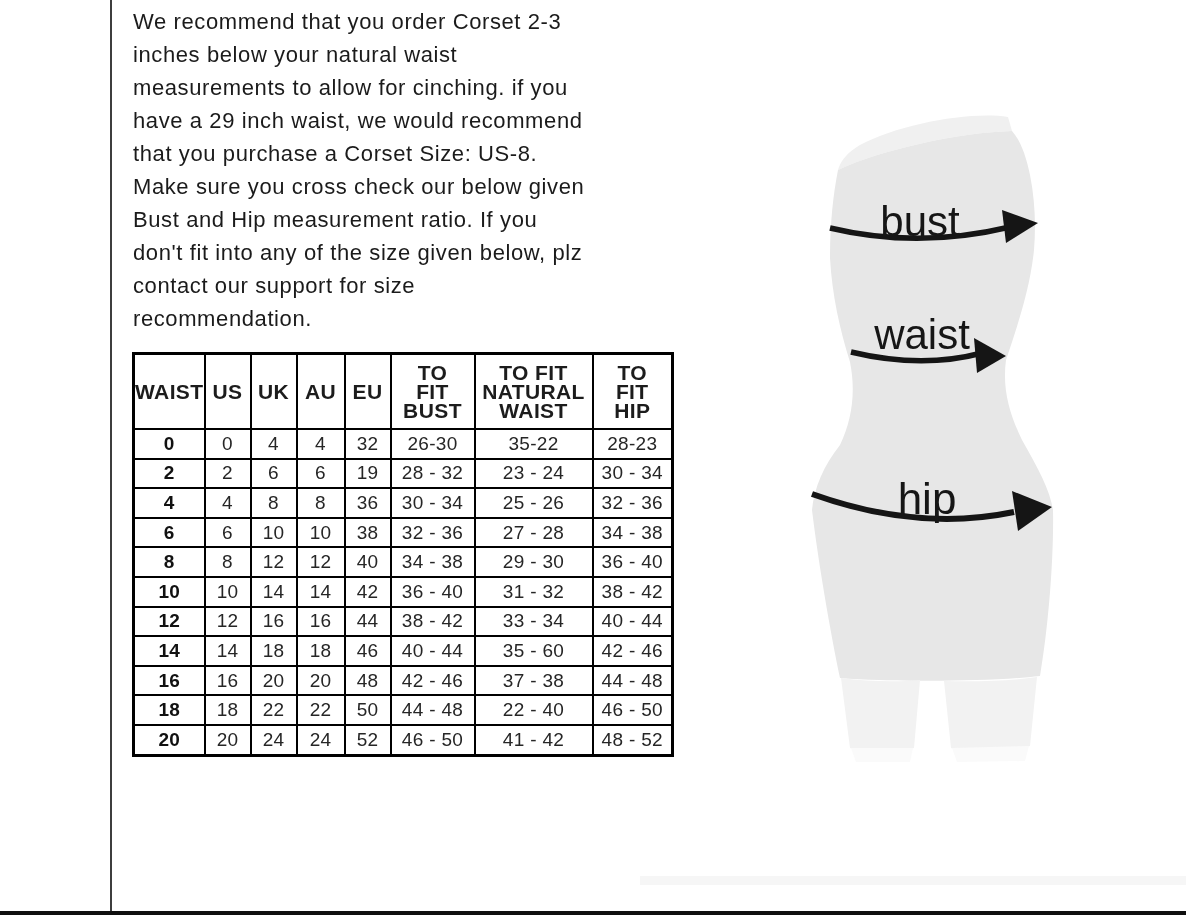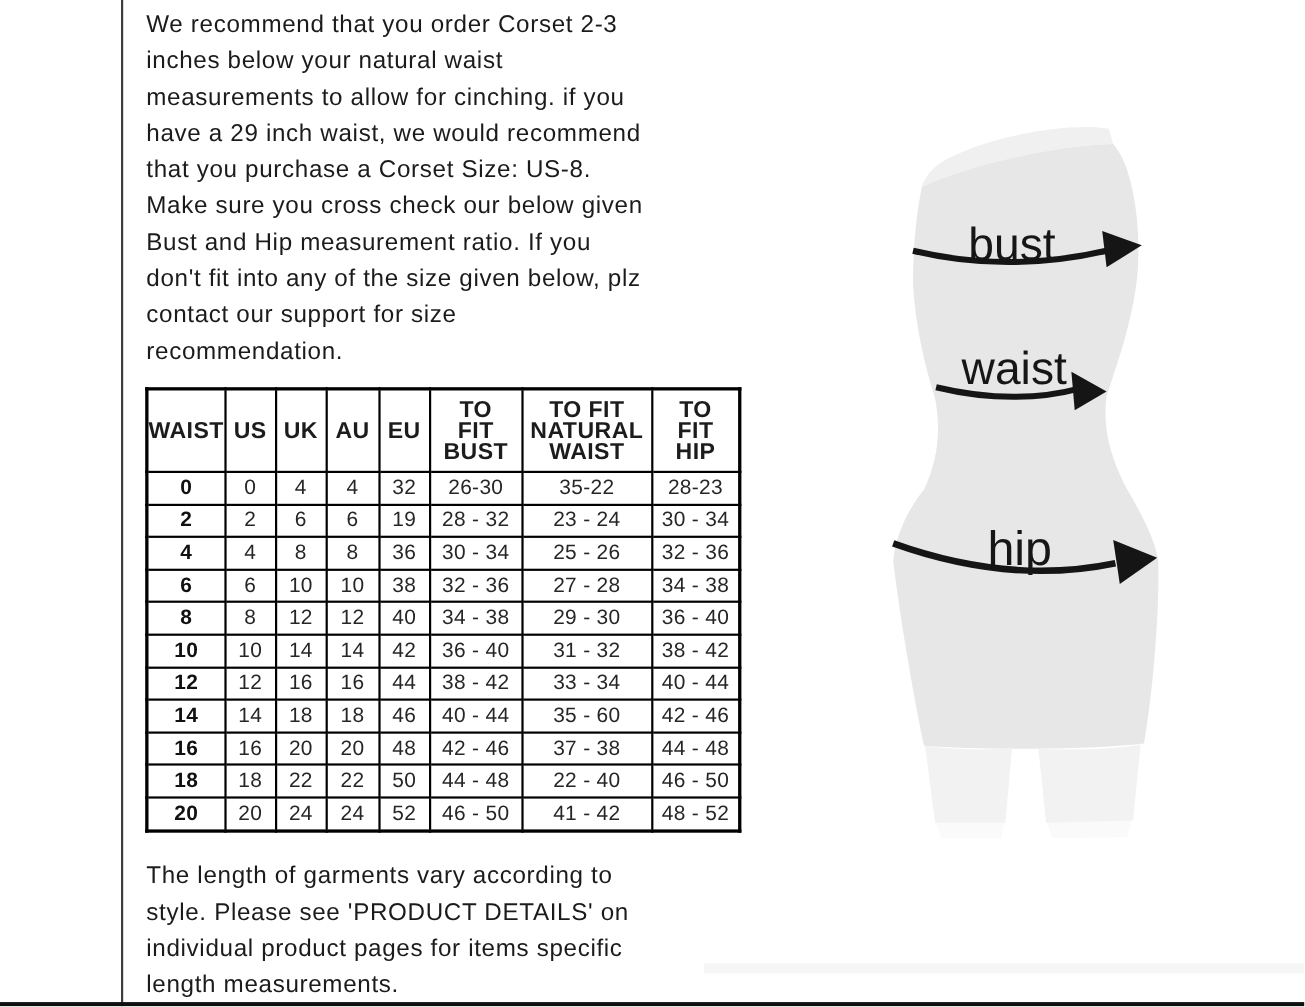--- a/index.html
+++ b/index.html
@@ -199,24 +199,20 @@
           <td>24</td>
           <td>24</td>
           <td>52</td>
           <td>46 - 50</td>
           <td>41 - 42</td>
           <td>48 - 52</td>
         </tr>
       </tbody>
   </table>
 
-  <div class="para footer">The length of garments vary according to
-style. Please see 'PRODUCT DETAILS'  on
-individual product pages for items specific
-length measurements.</div>
 
   <div class="figure-wrap">
     <svg width="406" height="700" viewBox="780 100 406 700" xmlns="http://www.w3.org/2000/svg">
 
       <path fill="#f0f0f0" d="M 838,170 C 880,150 960,132 1012,131 L 1008,117 C 970,111 900,124 860,145 C 848,152 841,160 838,170 Z"></path>
 
       <path fill="#e7e7e7" d="M 838,170
            C 880,150 960,132 1012,131
            C 1020,140 1026,155 1030,175
            C 1035,200 1036,225 1034,250

